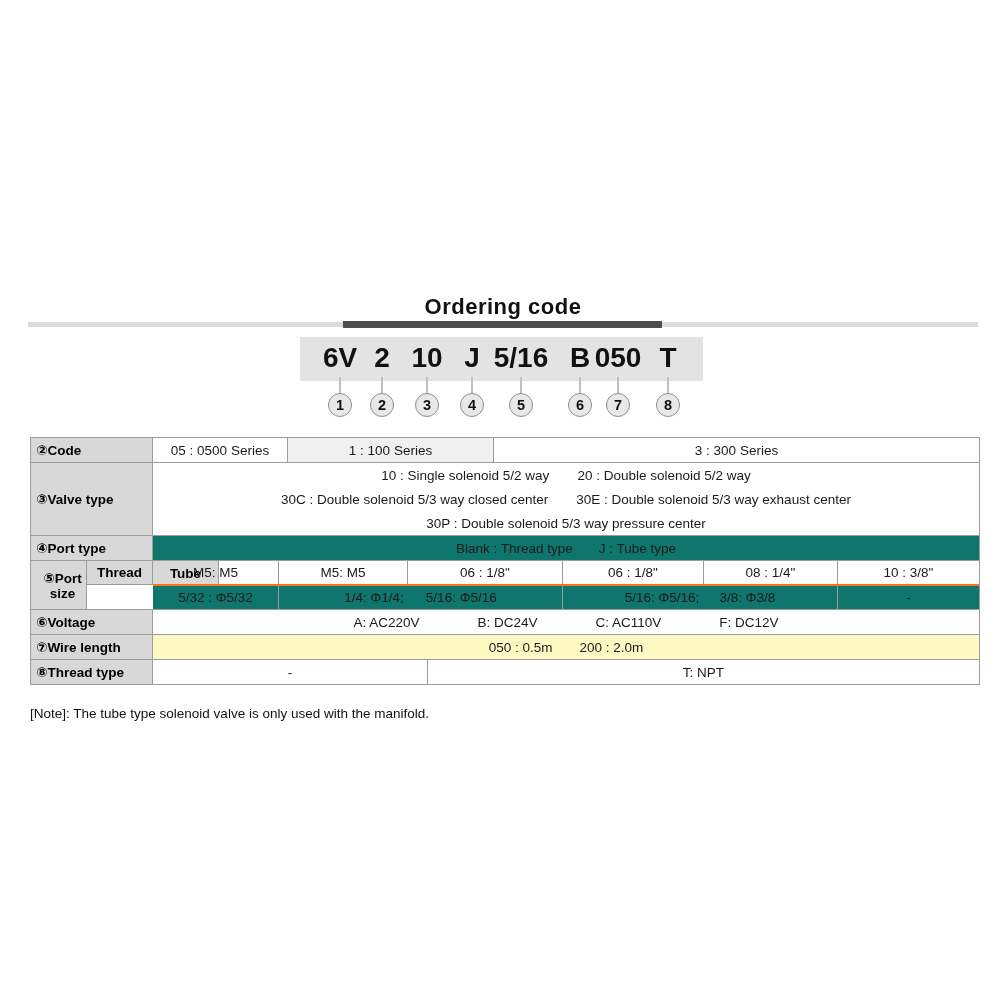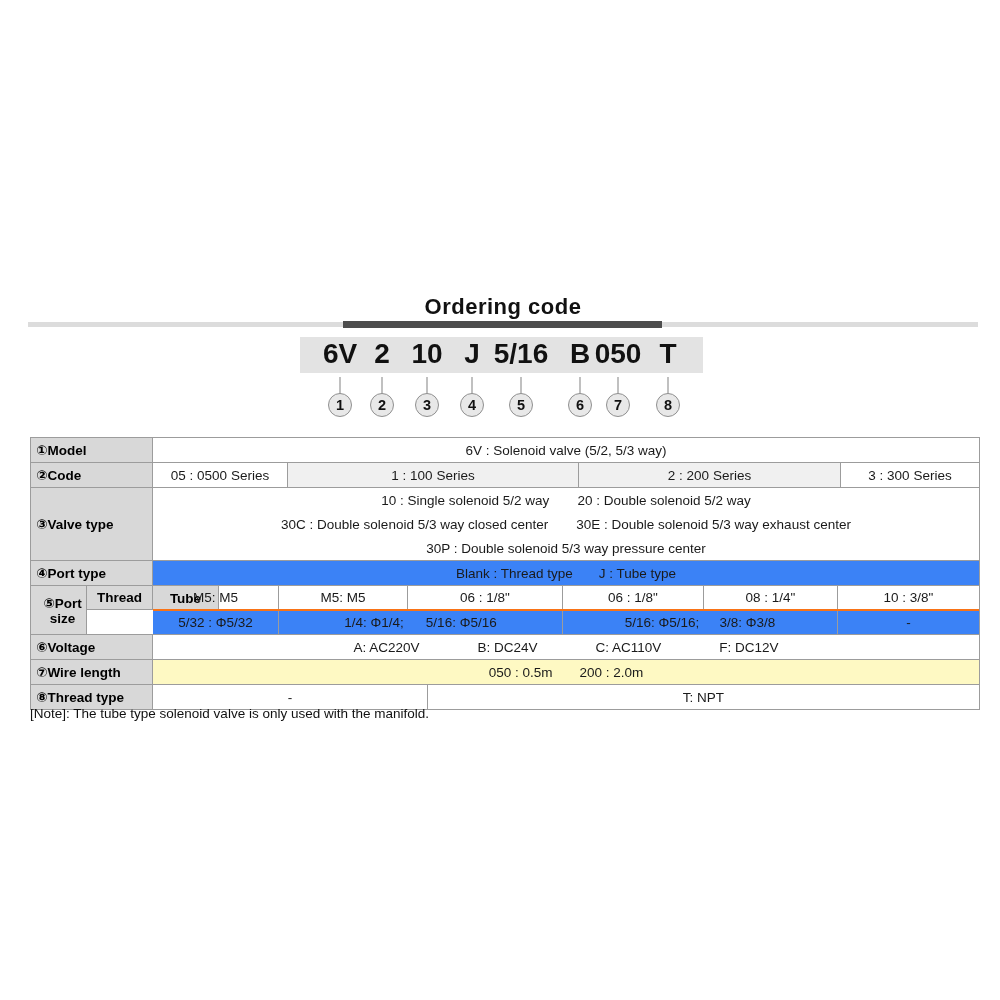--- a/index.html
+++ b/index.html
@@ -6,57 +6,57 @@
   body { font-family: "Liberation Sans", "DejaVu Sans", sans-serif; color:#1a1a1a; }
   #page { position:relative; width:1000px; height:1000px; background:#ffffff; overflow:hidden; }
 
   
   .title { position:absolute; top:294px; left:0; width:1006px; text-align:center;
            font-size:22px; font-weight:bold; color:#111; letter-spacing:0.5px; }
   .rule-light { position:absolute; top:322px; left:28px; width:950px; height:5px; background:#dcdcdc; }
   .rule-dark  { position:absolute; top:321px; left:343px; width:319px; height:7px; background:#4d4d4d; }
 
   
-  .code-box { position:absolute; top:337px; left:300px; width:403px; height:36px; background:#e3e3e3; }
+  .code-box { position:absolute; top:337px; left:300px; width:403px; height:44px; background:#e3e3e3; }
   .seg { position:absolute; top:50%; transform:translate(-50%,-52%); font-size:28px; font-weight:bold; color:#111; white-space:nowrap; }
   .conn { position:absolute; top:377px; width:2px; height:17px; background:#c0c0c0; }
   .circ { position:absolute; top:393px; width:24px; height:24px; border-radius:50%;
           background:#e8e8e8; border:1.5px solid #909090; box-sizing:border-box;
           display:flex; align-items:center; justify-content:center;
           font-size:14.5px; font-weight:bold; color:#111; }
 
   
   .spec-table { position:absolute; top:437px; left:30px; width:948px;
                 border:1px solid #9c9c9c; box-sizing:content-box; font-size:13.5px; }
   .trow { display:flex; height:24px; border-bottom:1px solid #9c9c9c; }
   .trow.tall { height:72px; }
   .trow.dbl { height:48px; }
   .trow.last { border-bottom:none; }
   .cell { box-sizing:border-box; border-right:1px solid #9c9c9c; display:flex;
           align-items:center; justify-content:center; flex:none; white-space:nowrap; }
   .cell.grow { flex:1 1 auto; border-right:none; }
   .hdr { background:#d8d8d8; font-weight:bold; justify-content:flex-start; padding-left:5px; color:#000; }
   .hdr.w122 { width:122px; }
-  .shade { background:#3b82f6; }
+  .shade { background:#0f766e; }
   .shade2 { background:#fef9c3; }
   .shade3 { background:#f0f0f0; }
   .gap26 { gap:26px; } .gap28 { gap:28px; } .gap58 { gap:58px; } .gap27 { gap:27px; }
   .gap22 { gap:22px; } .gap20 { gap:20px; }
   .vcol { display:flex; flex-direction:column; justify-content:space-around; align-items:center; }
   .vline { display:flex; justify-content:center; align-items:flex-start; }
   .subcol { width:66px; display:flex; flex-direction:row; flex:none; }
   .subcol .cell { height:24px; }
   .subcol .cell.top { border-bottom:1px solid #9c9c9c; }
   .datacol { flex:1 1 auto; display:flex; flex-direction:column; min-width:0; }
   .datacol .innerrow { display:flex; height:24px; }
   .datacol .innerrow.top { border-bottom:2px solid #f97316; }
   .hdr.center { justify-content:center; padding-left:0; }
   .note { position:absolute; top:706px; left:30px; font-size:13.5px; color:#111; }
 
-  .w135{width:135px;} .w251{width:291px;} .w262{width:262px;}
+  .w135{width:135px;} .w251{width:206px;} .w262{width:262px;}
   .w56{width:56px;}
   .w126{width:126px;} .w129{width:129px;} .w155{width:155px;} .w141{width:141px;} .w134{width:134px;}
   .w284{width:284px;} .w275{width:275px;}
 </style>
 </head>
 <body>
 
 <div id="page">
 
   <div class="title">Ordering code</div>
@@ -87,30 +87,25 @@
   <div class="circ" style="left:370px">2</div>
   <div class="circ" style="left:415px">3</div>
   <div class="circ" style="left:460px">4</div>
   <div class="circ" style="left:509px">5</div>
   <div class="circ" style="left:568px">6</div>
   <div class="circ" style="left:606px">7</div>
   <div class="circ" style="left:656px">8</div>
 
   <div class="spec-table">
 
-    <div class="trow">
-      <div class="cell hdr w122">①Model</div>
-      <div class="cell grow">6V : Solenoid valve (5/2, 5/3 way)</div>
-    </div>
 
     <div class="trow">
       <div class="cell hdr w122">②Code</div>
       <div class="cell w135">05 : 0500 Series</div>
       <div class="cell w251 shade3">1 : 100 Series</div>
-      <div class="cell w262 shade3">2 : 200 Series</div>
       <div class="cell grow">3 : 300 Series</div>
     </div>
 
     <div class="trow tall">
       <div class="cell hdr w122">③Valve type</div>
       <div class="cell grow vcol">
         <div class="vline gap28">
           <span>10 : Single solenoid 5/2 way</span>
           <span>20 : Double solenoid 5/2 way</span>
         </div>

